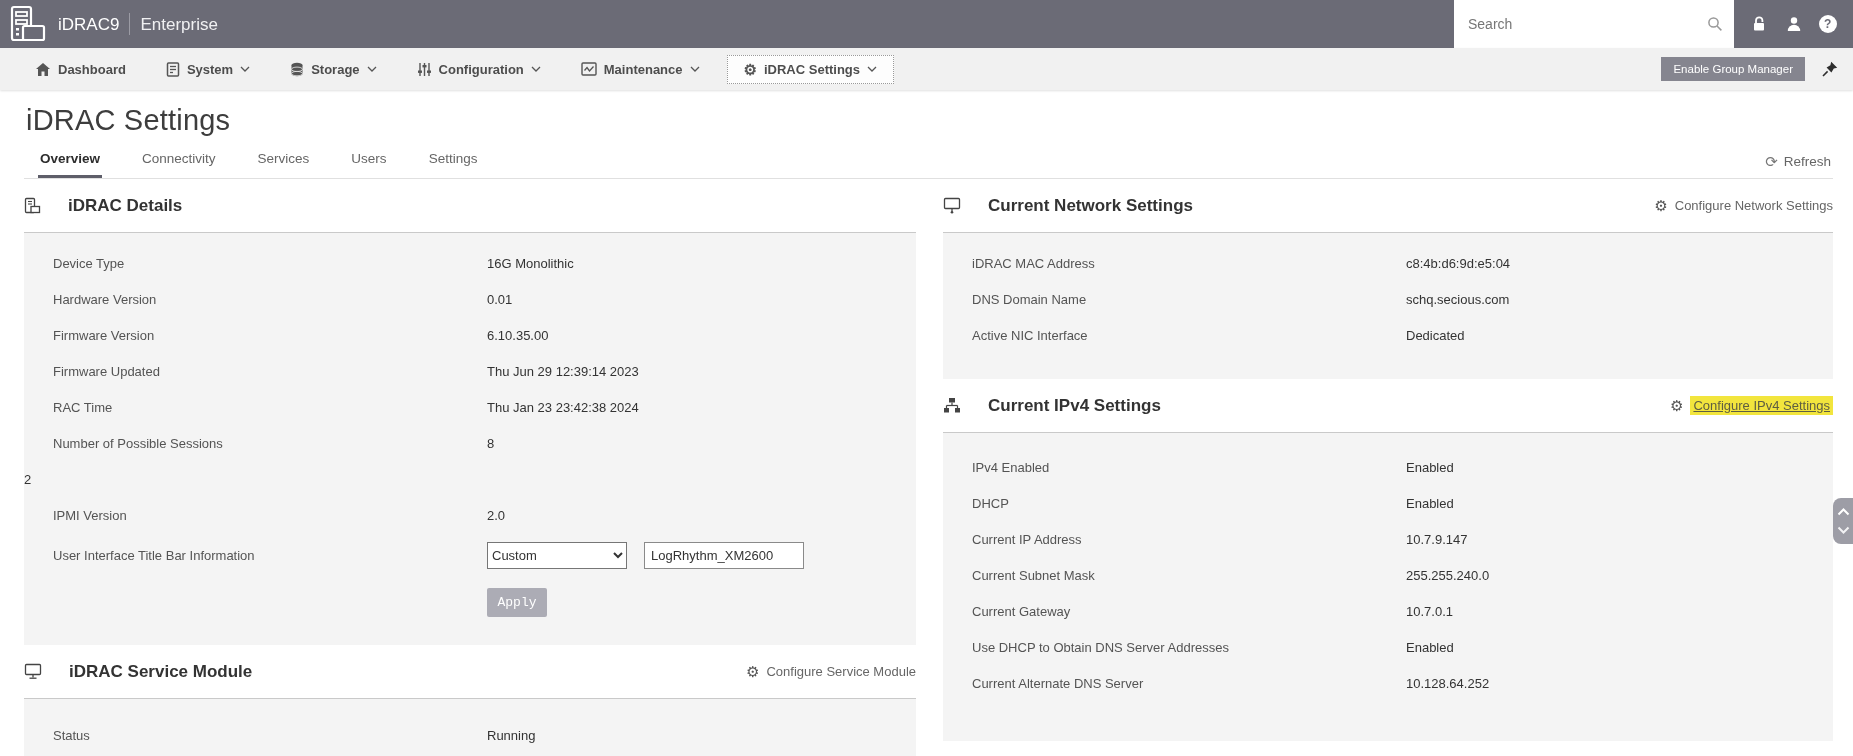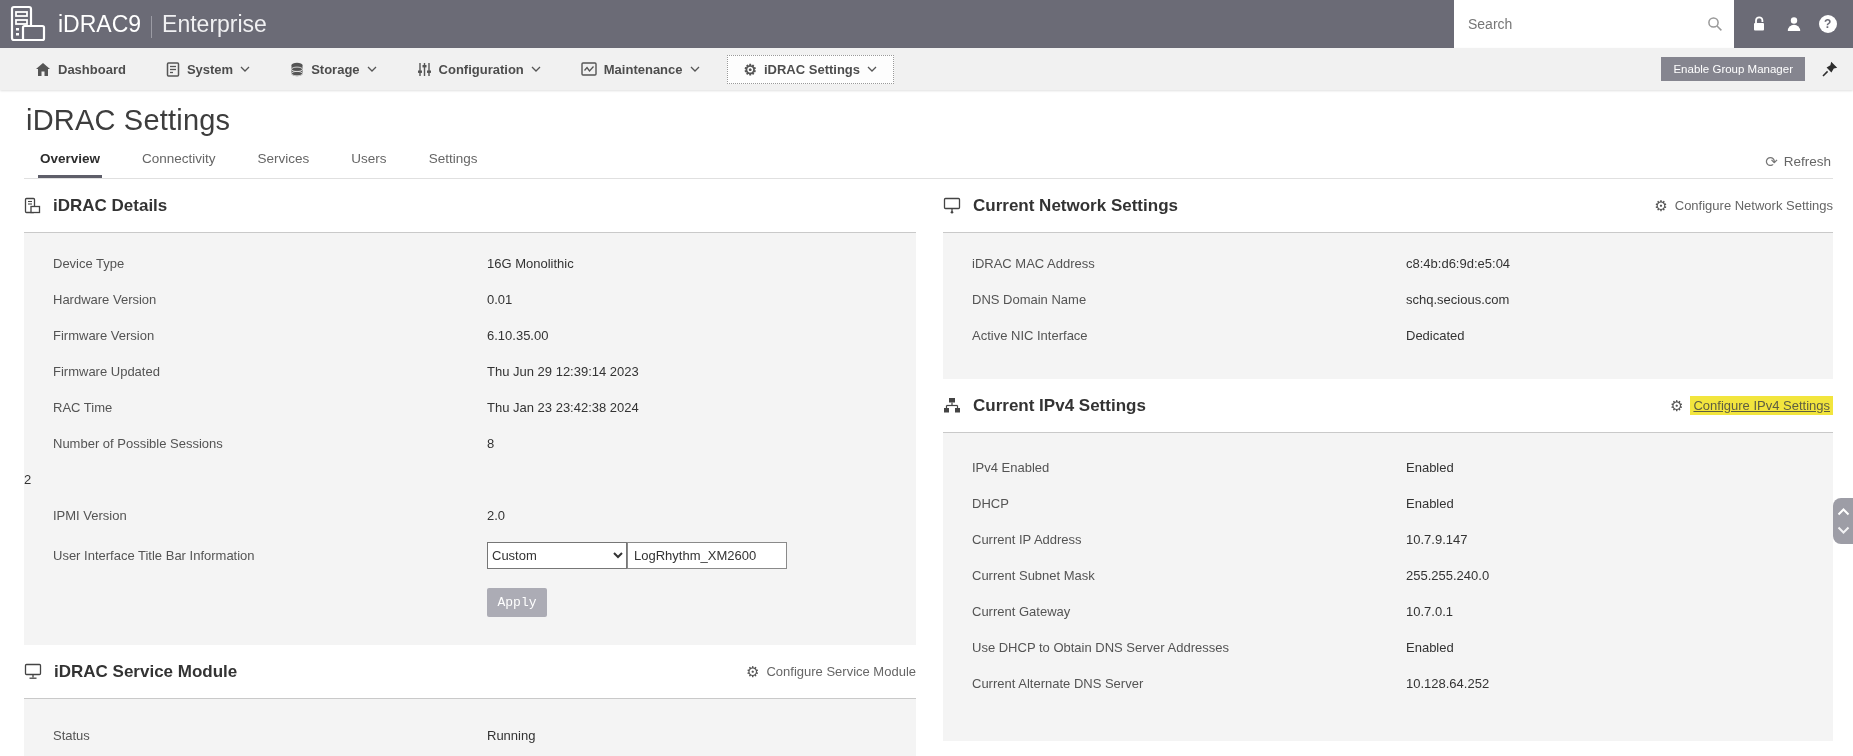--- a/index.html
+++ b/index.html
@@ -3,21 +3,21 @@
 <meta charset="utf-8">
 <style>
   * { margin:0; padding:0; box-sizing:border-box; }
   html,body { width:1853px; height:756px; overflow:hidden; background:#fff;
               font-family:"Liberation Sans", sans-serif; }
 
   
   .topbar { height:48px; background:#6b6b76; display:flex; align-items:center; }
   .logo-wrap { display:flex; align-items:center; padding-left:8px; }
   .logo-icon { width:40px; height:40px; margin-right:10px; }
-  .brand { color:#fff; font-size:23px; display:flex; align-items:flex-end; }
+  .brand { color:#fff; font-size:17px; display:flex; align-items:flex-end; }
   .brand .sep { width:1px; height:22px; background:#9b9ba4; margin:0 10px; }
   .brand .edition { font-weight:300; color:#f0f0f2; }
   .search-box { margin-left:auto; width:280px; height:48px; background:#fff;
                 display:flex; align-items:center; padding:0 10px 0 14px; }
   .search-box input { border:none; outline:none; flex:1; font-size:14px; color:#333;
                       font-family:"Liberation Sans", sans-serif; }
   .search-box input::placeholder { color:#767676; }
   .top-icons { width:119px; height:48px; display:flex; align-items:center;
                justify-content:space-evenly; }
   .help-circle { width:18px; height:18px; border-radius:50%; background:#fff;
@@ -46,32 +46,32 @@
   .tab:first-child { margin-left:14px; }
   .tab.active { color:#2d2d2d; font-weight:bold; border-bottom-color:#5e5e69; }
   .refresh-link { margin-left:auto; display:flex; align-items:center; gap:6px; color:#666;
                   font-size:13.5px; cursor:pointer; padding-bottom:9px; margin-right:2px; }
   .refresh-glyph { font-size:15px; color:#777; line-height:1; }
 
   
   .columns { display:flex; gap:27px; }
   .col-left  { width:892px; }
   .col-right { width:890px; }
-  .section-head { height:53px; display:flex; align-items:center; }
+  .section-head { height:53px; display:flex; align-items:center;gap:15px; }
   .section-head .ttl { font-size:17px; font-weight:bold; color:#333; margin-left:12px; }
   .section-head .cfg { margin-left:auto; display:flex; align-items:center; gap:7px;
                        font-size:13px; color:#666; cursor:pointer; }
   .hl-yellow { background:#f2e53d; padding:2px 3px; text-decoration:underline; color:#5e5e42; }
   .panel { background:#f4f4f4; border-top:1px solid #c9c9c9; }
   .pad-t { padding-top:12px; }
   .row { display:flex; align-items:center; height:36px; font-size:13px; }
   .row .lbl { width:463px; padding-left:29px; color:#545454; }
   .row .val { color:#333; }
   .row.ctrl { height:44px; }
-  .ctrl-group { display:flex; align-items:center; gap:0; }
+  .ctrl-group { display:flex; align-items:center; gap:17px; }
   .ctrl-group select { width:140px; height:27px; font-size:13px; border:1px solid #767676;
                        background:#fff; color:#333; font-family:"Liberation Sans", sans-serif; }
   .ctrl-group input { width:160px; height:27px; font-size:13px; border:1px solid #8a8a8a;
                       padding:0 6px; color:#333; font-family:"Liberation Sans", sans-serif; }
   .apply-row { display:flex; height:50px; align-items:center; }
   .apply-row .spacer { width:463px; }
   .apply-btn { width:60px; height:29px; background:#acacb5; color:#fff; border:none;
                font-size:13px; border-radius:2px; font-family:Liberation Mono, monospace; }
   .panel.details { padding-bottom:18px; }
   .panel.svc { height:120px; }

